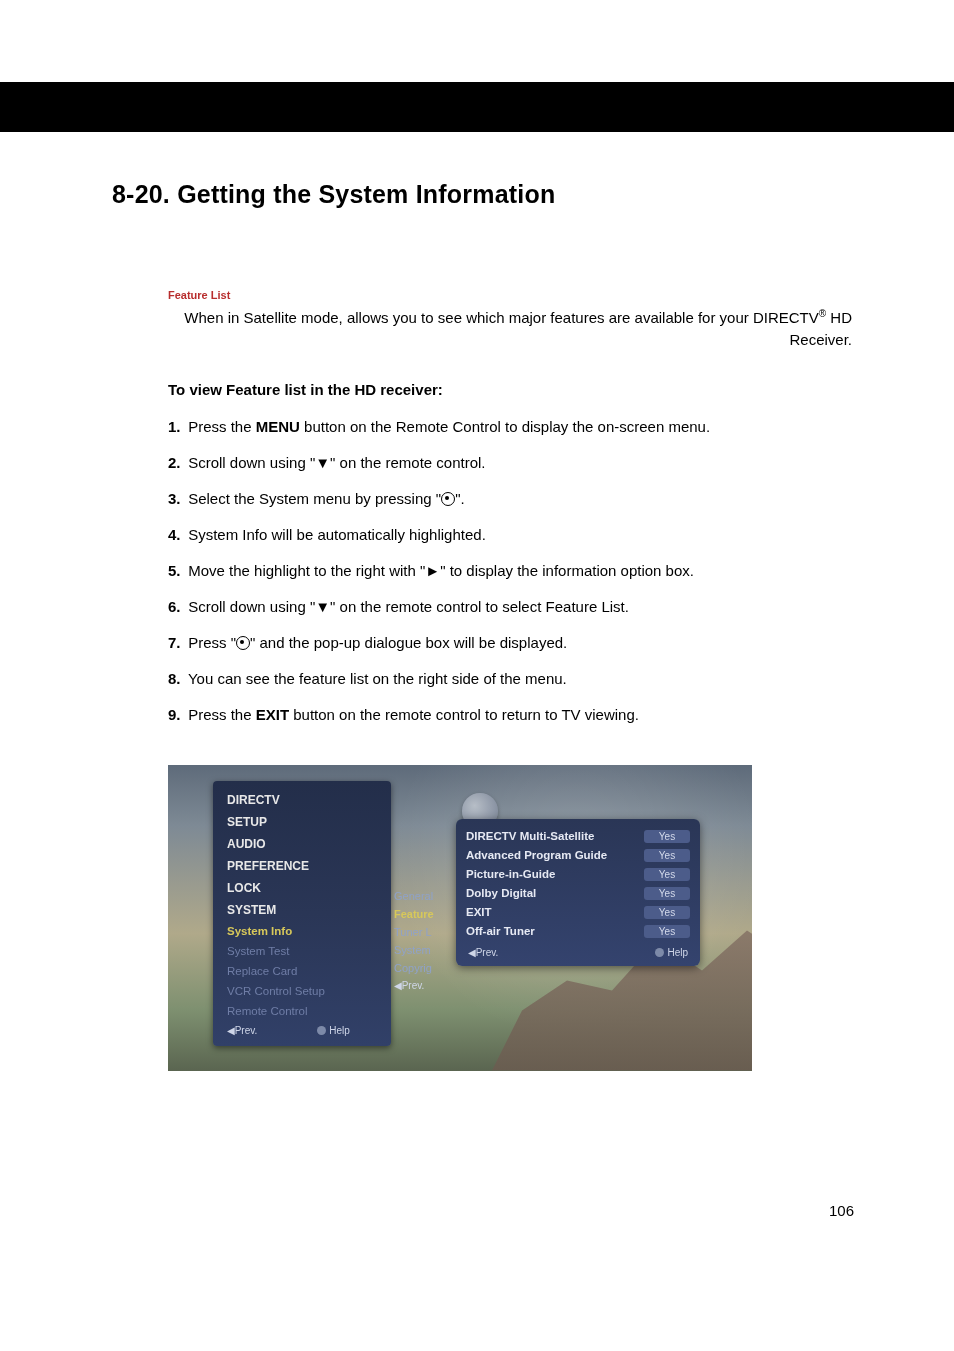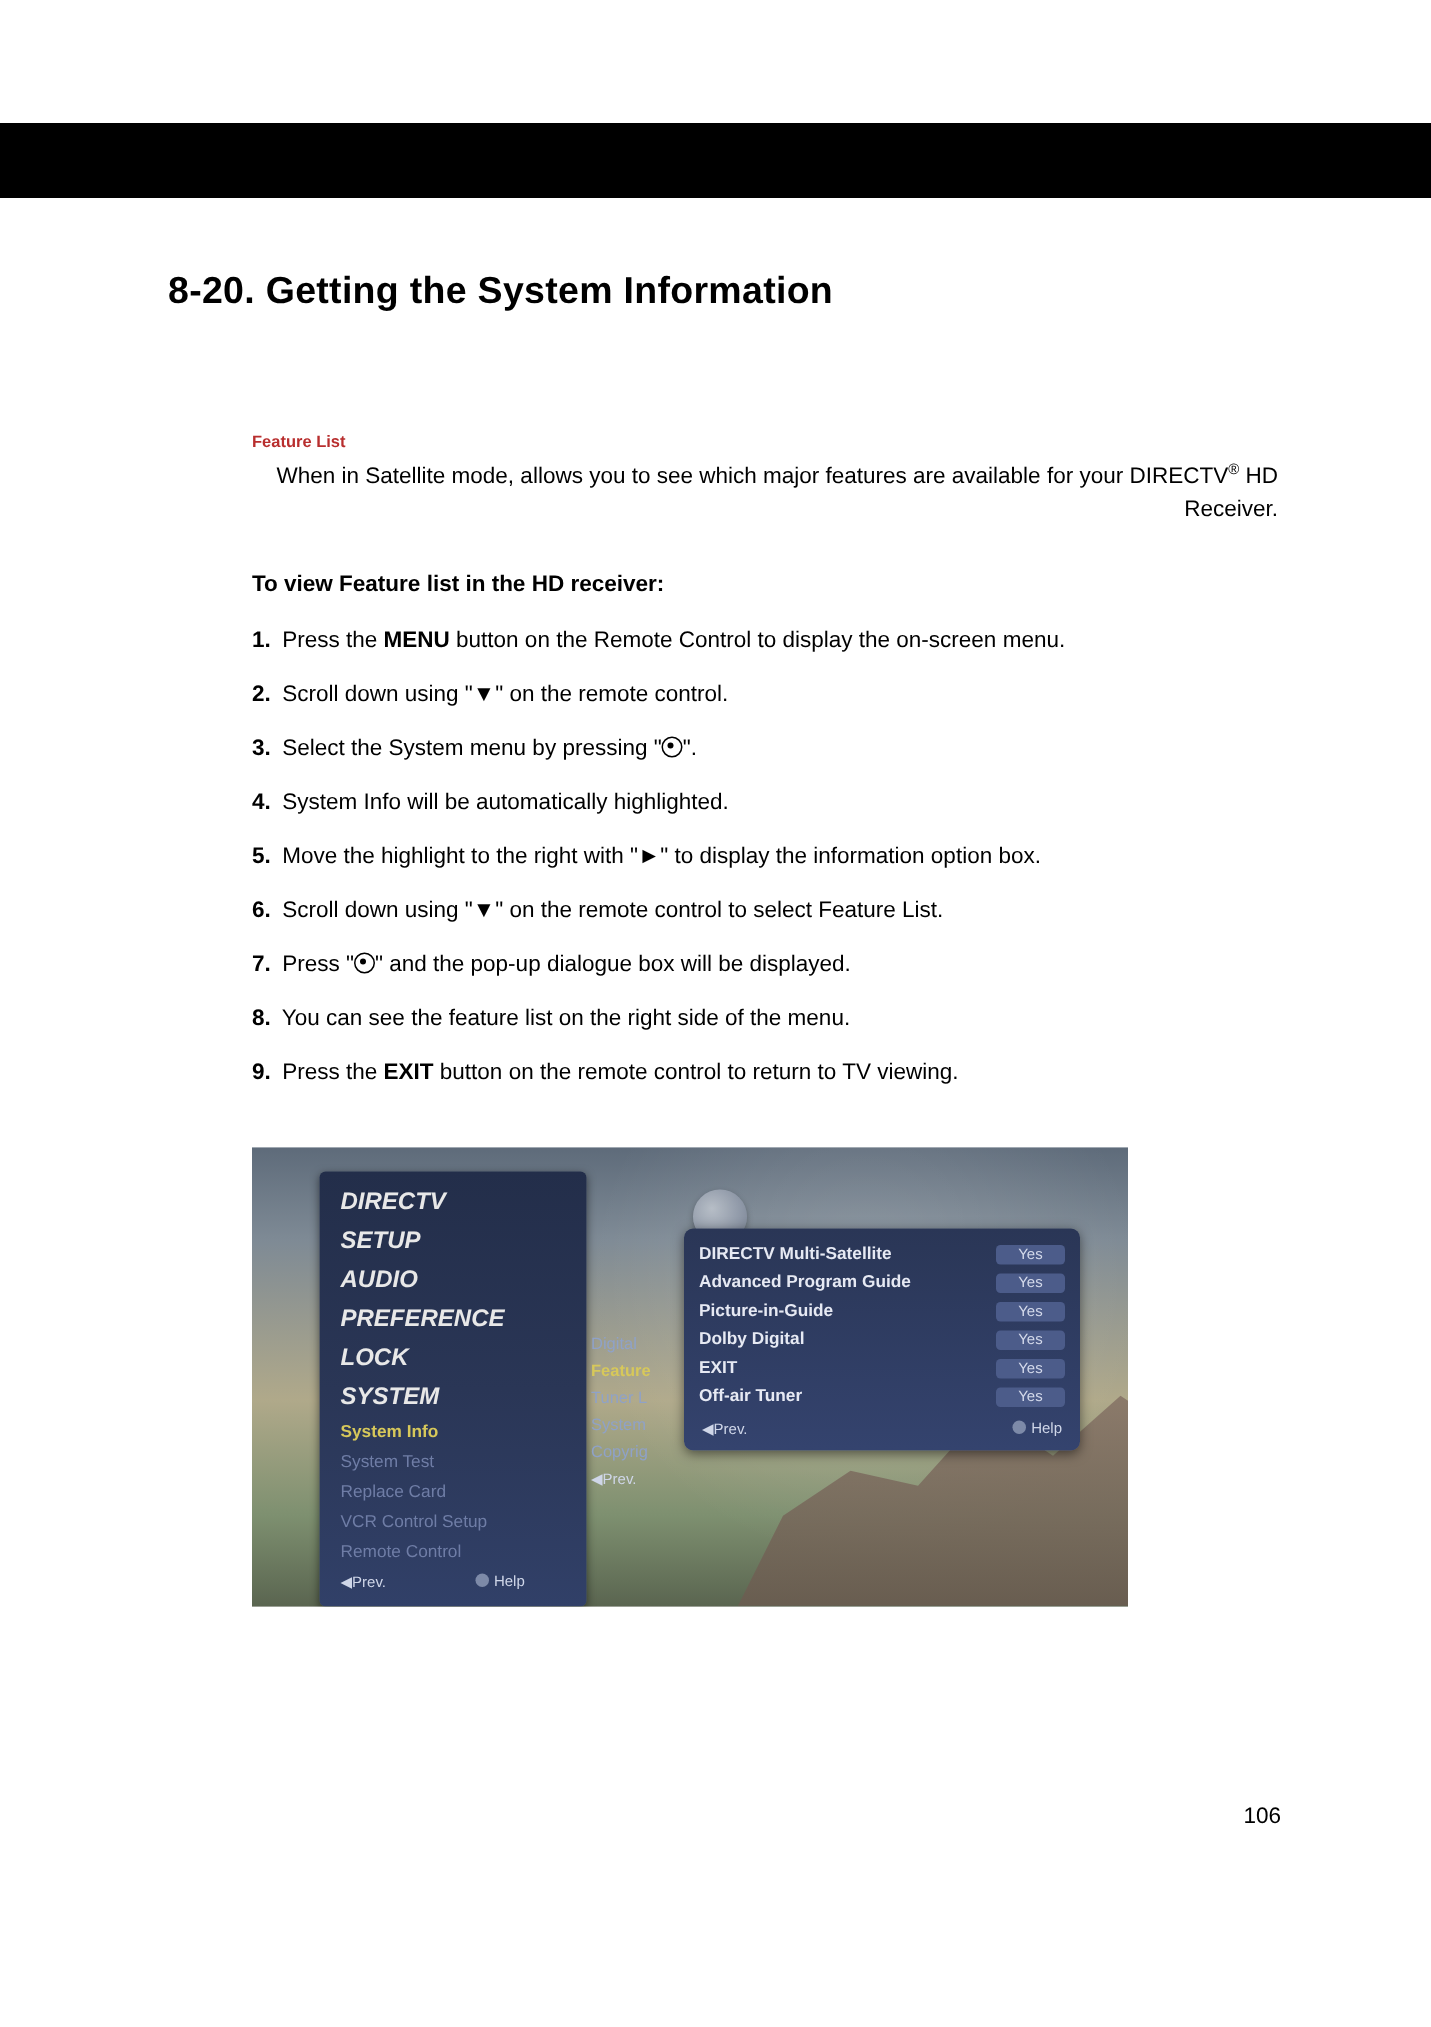--- a/index.html
+++ b/index.html
@@ -102,23 +102,22 @@
     top: 16px;
     left: 45px;
     width: 178px;
     background: linear-gradient(180deg, #232e4a 0%, #2a3656 50%, #314068 100%);
     border-radius: 4px;
     box-shadow: 0 2px 6px rgba(0,0,0,0.5);
     padding: 8px 0 10px 0;
   }
   .menu-left .item {
     color: #e8e8e8;
-    font-style: italic;
-    font-weight: bold;
-    font-size: 16px;
+    font-weight: bold;
+    font-size: 12px;
     padding: 4px 14px;
   }
   .menu-left .item.sub {
     color: #c8d0e6;
     font-style: normal;
     font-weight: normal;
     font-size: 11.5px;
   }
   .menu-left .item.sub.sel { color: #d7c85a; font-weight: bold; }
   .menu-left .item.sub.d { color: #6f7da6; }
@@ -138,21 +137,21 @@
   .opt {
     font-size: 11px;
     color: #8fa2c8;
     padding: 3px 0;
   }
   .opt.sel { color: #d7c85a; font-weight: bold; }
   .feature-panel {
     position: absolute;
     top: 54px;
     left: 288px;
-    width: 264px;
+    width: 244px;
     background: linear-gradient(180deg, #2a3656 0%, #34436e 100%);
     border-radius: 6px;
     box-shadow: 0 2px 8px rgba(0,0,0,0.5);
     padding: 8px 0 6px 0;
   }
   .feature-row {
     display: flex;
     align-items: center;
     justify-content: space-between;
     padding: 3px 10px;
@@ -288,21 +287,21 @@
           <div class="item sub d">Replace Card</div>
           <div class="item sub d">VCR Control Setup</div>
           <div class="item sub d">Remote Control</div>
           <div class="prev-row">
             <span>◀Prev.</span>
             <span><span class="help-dot"></span><span>Help</span></span>
           </div>
         </div>
 
         <div class="option-col">
-          <div class="opt">Digital</div>
+          <div class="opt">General</div>
           <div class="opt sel">Feature</div>
           <div class="opt">Tuner L</div>
           <div class="opt">System</div>
           <div class="opt">Copyrig</div>
           <div class="opt" style="font-size:10px; color:#cfd6e8;">◀Prev.</div>
         </div>
 
         <div class="feature-panel">
           <div class="feature-row">
             <span class="fname">DIRECTV Multi-Satellite</span>

